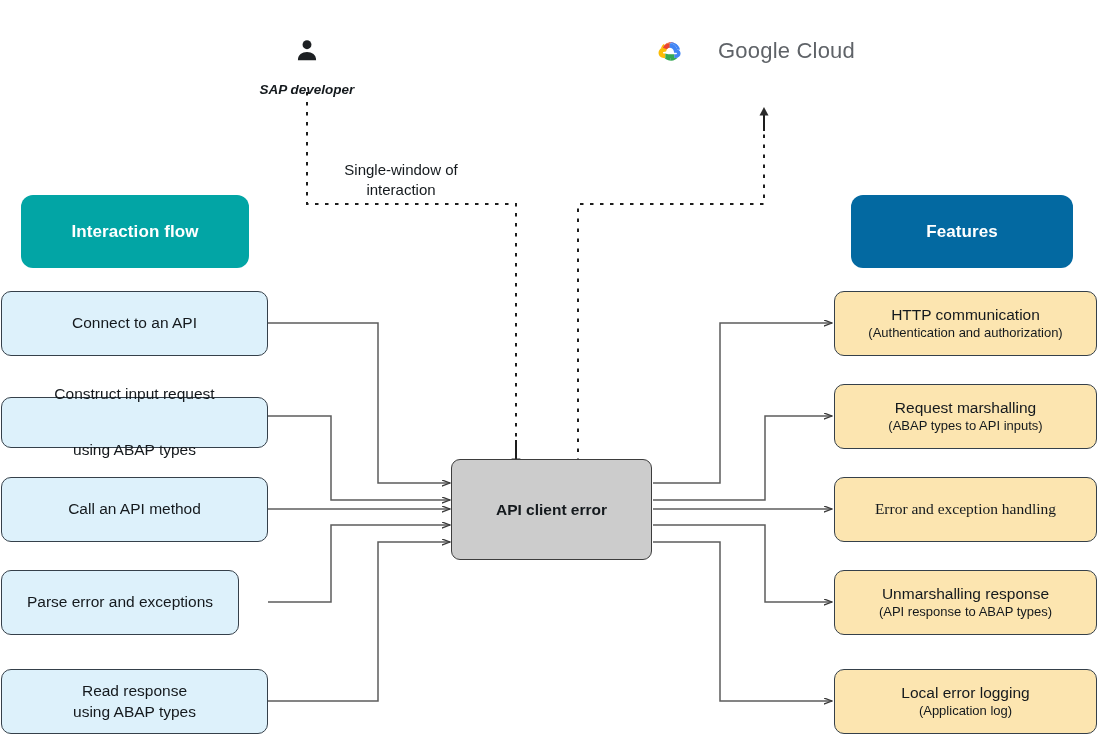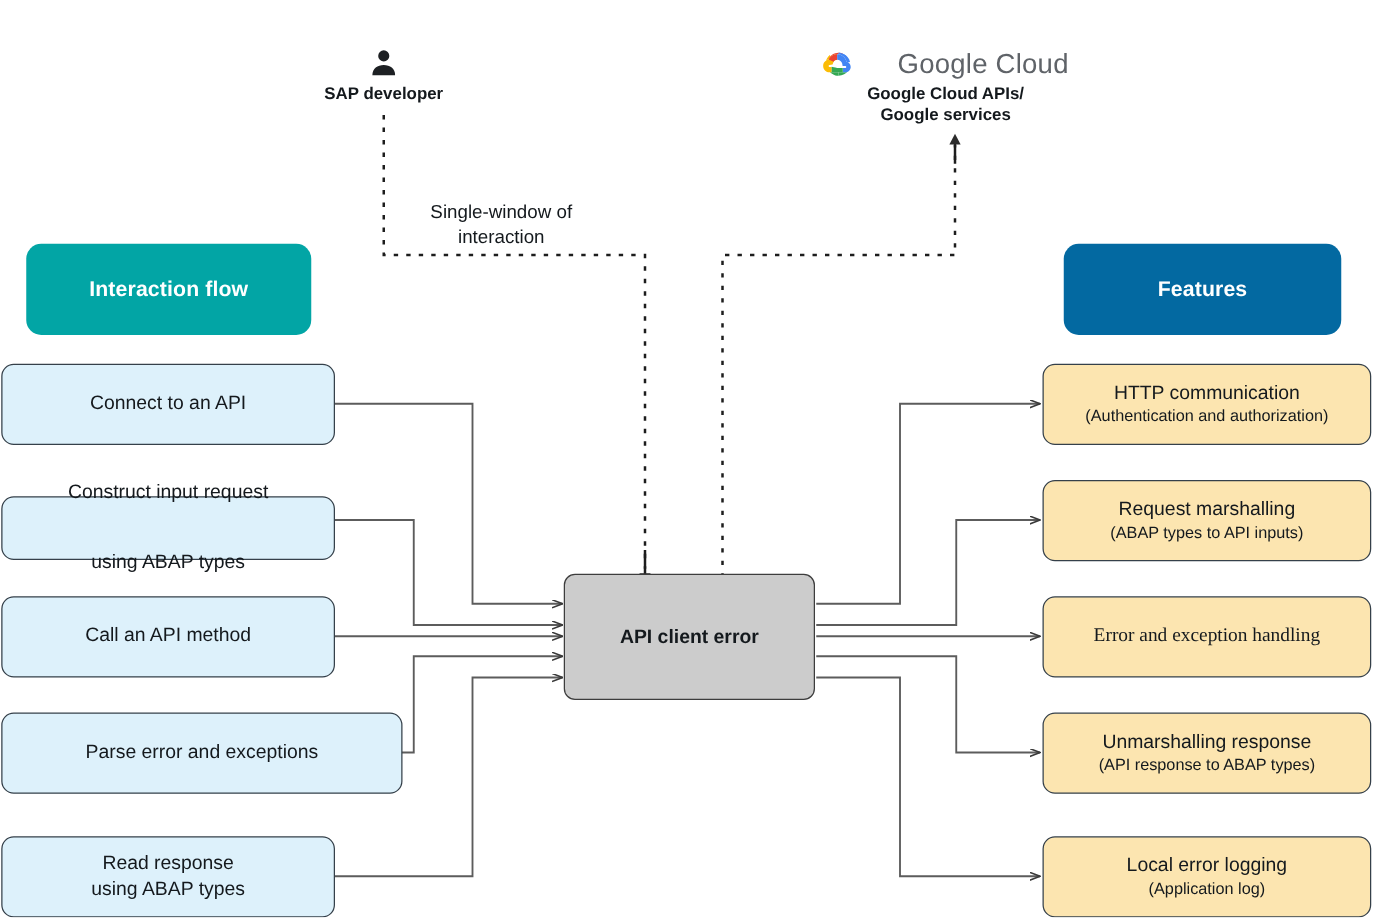--- a/index.html
+++ b/index.html
@@ -80,21 +80,21 @@
 
   
   .actor {
     position: absolute;
     text-align: center;
     color: #14191d;
     font-weight: bold;
     font-size: 13.5px;
     line-height: 1.25;
   }
-  .actor .caption { display: block; margin-top: 3px; white-space: pre-line; }
+  .actor .caption { display: block; margin-top: 18px; white-space: pre-line; font-style: italic; }
 
   .person-icon {
     display: block;
     margin: 0 auto;
     width: 26px;
     height: 26px;
   }
   .gclogo {
     display: flex;
     align-items: center;
@@ -184,22 +184,20 @@
           <path d="M13.3 20.6 L13.3 15.95 C15.0 15.95 16.5 15.15 17.35 13.9 L21.35 16.2 C19.8 18.85 16.8 20.6 13.3 20.6 Z" fill="#34a853"></path>
         </g>
         <path d="M20.05 8.85 C19.3 5.2 16.05 2.45 12.2 2.45 C9.05 2.45 6.3 4.3 5.05 6.95 C2.45 7.35 0.45 9.6 0.45 12.3 C0.45 15.3 2.85 17.7 5.85 17.7 L19.0 17.7 C21.5 17.7 23.55 15.65 23.55 13.15 C23.55 10.95 21.98 9.15 20.05 8.85 Z" fill="#ffffff"></path>
         <path d="M12.2 2.45 C9.05 2.45 6.3 4.3 5.05 6.95 C2.45 7.35 0.45 9.6 0.45 12.3 C0.45 15.3 2.85 17.7 5.85 17.7 L7.6 17.7 L7.6 13.1 L5.85 13.1 C5.4 13.1 5.05 12.75 5.05 12.3 C5.05 11.9 5.35 11.56 5.72 11.5 L8.35 11.12 L9.2 8.7 C9.68 7.7 10.85 7.05 12.2 7.05 Z" fill="#fbbc05"></path>
         <path d="M12.2 2.45 C9.05 2.45 6.3 4.3 5.05 6.95 L9.2 8.7 C9.68 7.7 10.85 7.05 12.2 7.05 Z" fill="#ea4335"></path>
         <path d="M12.2 7.05 C14.35 7.05 16.1 8.55 16.45 10.55 L16.75 12.35 L19.0 12.35 C19.45 12.35 19.8 12.7 19.8 13.15 C19.8 13.6 19.45 13.95 19.0 13.95 L16.9 13.95 L16.9 17.7 L19.0 17.7 C21.5 17.7 23.55 15.65 23.55 13.15 C23.55 10.95 21.98 9.15 20.05 8.85 C19.3 5.2 16.05 2.45 12.2 2.45 Z" fill="#4285f4"></path>
         <path d="M7.6 13.1 L7.6 17.7 L16.9 17.7 L16.9 13.95 L12.2 13.95 C10.0 13.95 8.2 13.0 7.6 13.1 Z" fill="#34a853"></path>
       </svg>
       <span class="gctext"><b>Google</b> <span>Cloud</span></span>
     </div>
-    <span class="caption">Google Cloud APIs/
-Google services</span>
   </div>
 
   <div class="wirelabel" style="left:320px; top:160px; width:162px;">Single-window of
 interaction</div>
 
   <div class="node hdr hdr-teal" style="left:21px; top:195px; width:228px; height:73px;">
     <span>Interaction flow</span>
   </div>
 
   <div class="node flowbox" style="left:1px; top:291px; width:267px; height:65px;justify-content:center;">
@@ -208,21 +206,21 @@
 
   <div class="node flowbox" style="left:1px; top:397px; width:267px; height:51px;gap:35px;">
     <span>Construct input request</span>
     <span>using ABAP types</span>
   </div>
 
   <div class="node flowbox" style="left:1px; top:477px; width:267px; height:65px;">
     <span>Call an API method</span>
   </div>
 
-  <div class="node flowbox" style="left:1px; top:570px; width:321px; height:65px;text-align:center;">
+  <div class="node flowbox" style="left:1px; top:570px; width:238px; height:65px;text-align:center;">
     <span>Parse error and exceptions</span>
   </div>
 
   <div class="node flowbox" style="left:1px; top:669px; width:267px; height:65px;">
     <span>Read response</span>
     <span>using ABAP types</span>
   </div>
 
   <div class="node stub" style="left:451px; top:459px; width:201px; height:101px;">
     <span>API client error</span>

